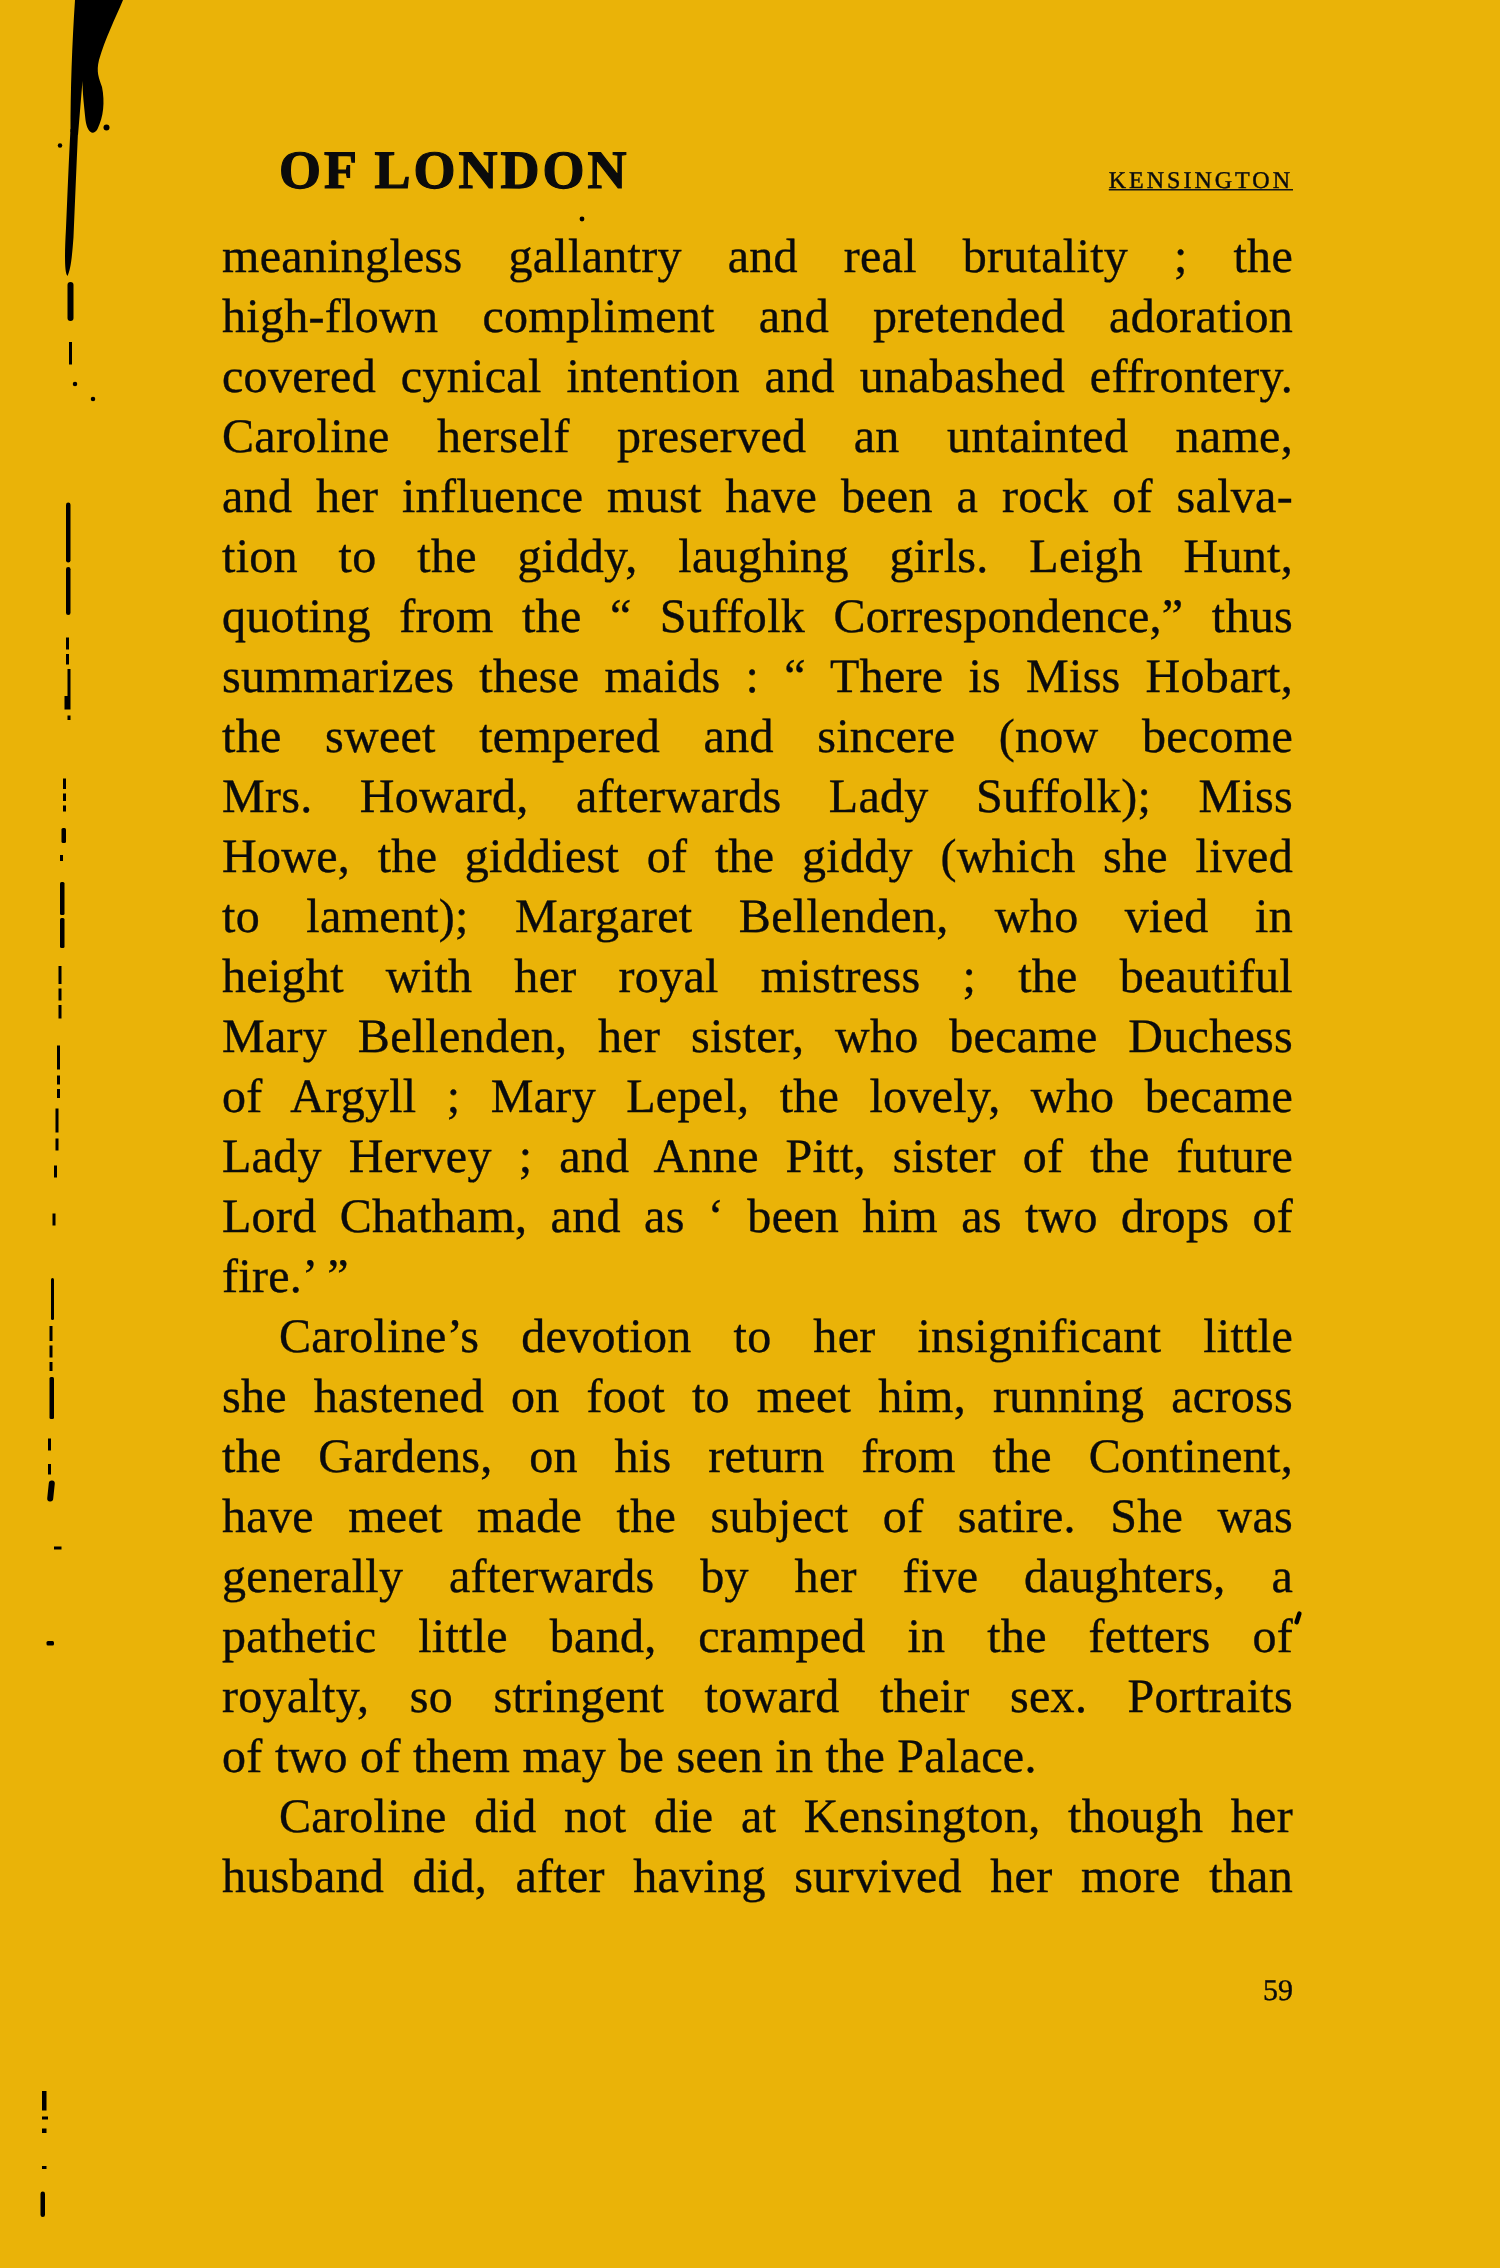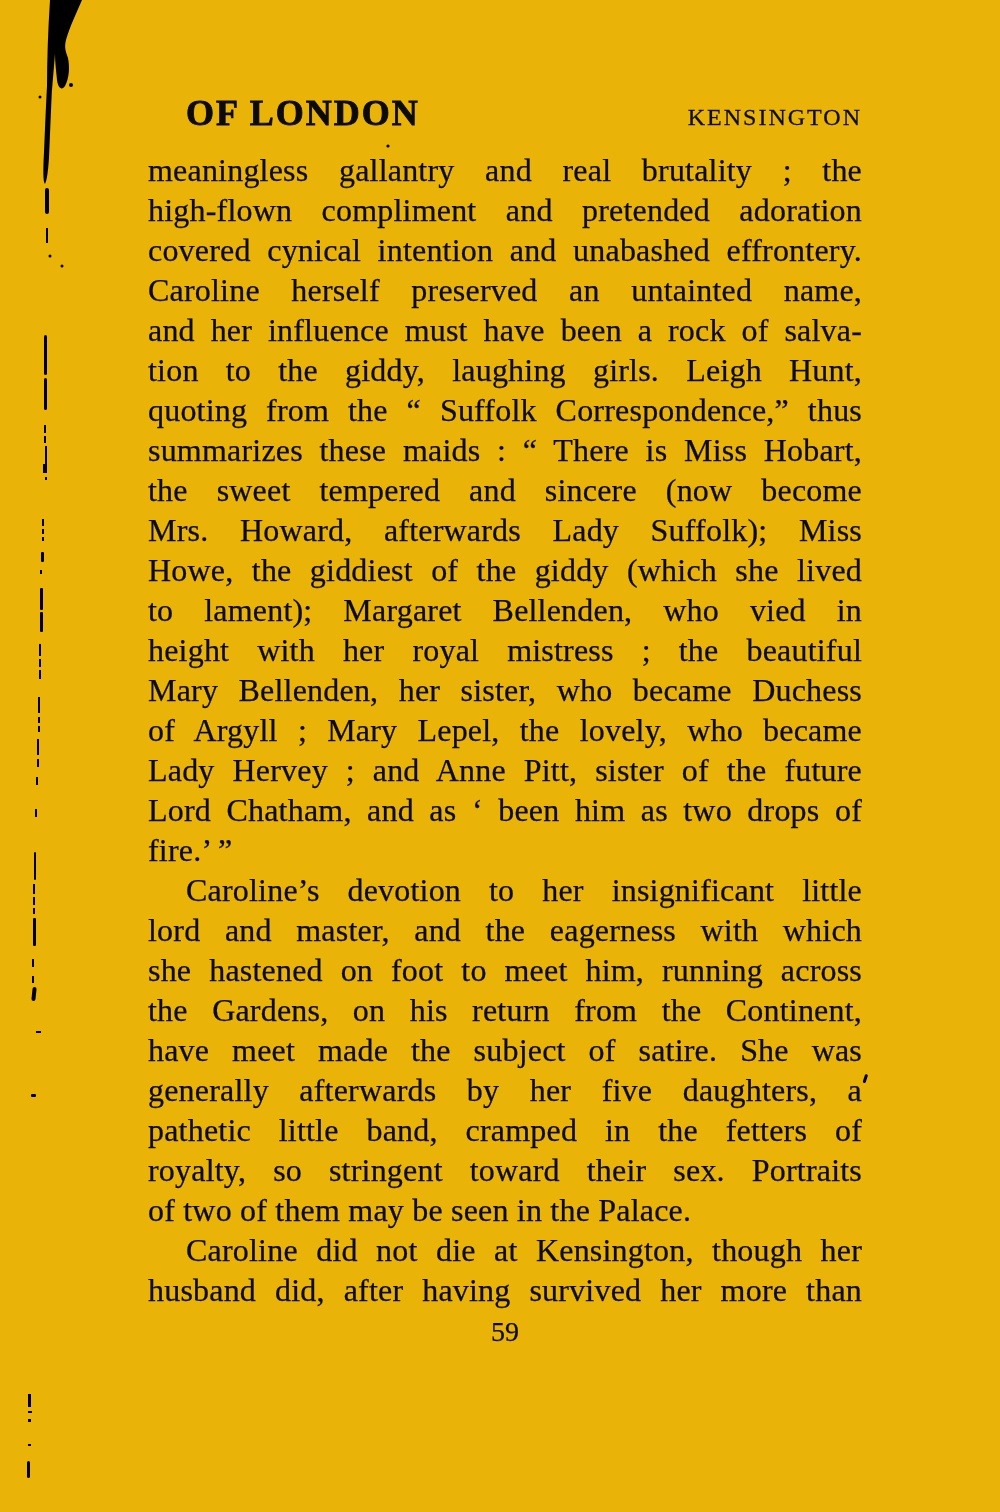--- a/index.html
+++ b/index.html
@@ -26,22 +26,23 @@
     align-items: baseline;
   }
   .title-left {
     font-weight: bold;
     font-size: 36px;
     letter-spacing: 2px;
     padding-left: 38px;
     -webkit-text-stroke: 0.8px #0b0b0b;
   }
   .title-right {
-    font-size: 24px;
+    font-size: 16px;
     letter-spacing: 2px;
+    text-decoration: underline;
     -webkit-text-stroke: 0.3px #141414;
   }
   .text-block {
     position: absolute;
     left: 148px;
     top: 150px;
     width: 714px;
   }
   .line {
     font-size: 32px;
@@ -53,22 +54,22 @@
     letter-spacing: 0.2px;
     -webkit-text-stroke: 0.25px #0b0b0b;
   }
   .line.indent { text-indent: 38px; }
   .line.flush  { text-align-last: left; }
   .page-number {
     position: absolute;
     top: 1316px;
     left: 148px;
     width: 714px;
-    text-align: center;
-    font-size: 28px;
+    text-align: right;
+    font-size: 20px;
     -webkit-text-stroke: 0.25px #0b0b0b;
   }
   .artifacts {
     position: absolute;
     inset: 0;
     pointer-events: none;
   }
 </style>
 </head>
 <body>
@@ -154,21 +155,20 @@
       <div class="line">Mrs. Howard, afterwards Lady Suffolk); Miss</div>
       <div class="line">Howe, the giddiest of the giddy (which she lived</div>
       <div class="line">to lament); Margaret Bellenden, who vied in</div>
       <div class="line">height with her royal mistress ; the beautiful</div>
       <div class="line">Mary Bellenden, her sister, who became Duchess</div>
       <div class="line">of Argyll ; Mary Lepel, the lovely, who became</div>
       <div class="line">Lady Hervey ; and Anne Pitt, sister of the future</div>
       <div class="line">Lord Chatham, and as ‘ been him as two drops of</div>
       <div class="line flush">fire.’ ”</div>
       <div class="line indent">Caroline’s devotion to her insignificant little</div>
-      <div class="line">lord and master, and the eagerness with which</div>
       <div class="line">she hastened on foot to meet him, running across</div>
       <div class="line">the Gardens, on his return from the Continent,</div>
       <div class="line">have meet made the subject of satire. She was</div>
       <div class="line">generally afterwards by her five daughters, a</div>
       <div class="line">pathetic little band, cramped in the fetters of</div>
       <div class="line">royalty, so stringent toward their sex. Portraits</div>
       <div class="line flush">of two of them may be seen in the Palace.</div>
       <div class="line indent">Caroline did not die at Kensington, though her</div>
       <div class="line">husband did, after having survived her more than</div>
     </div>

